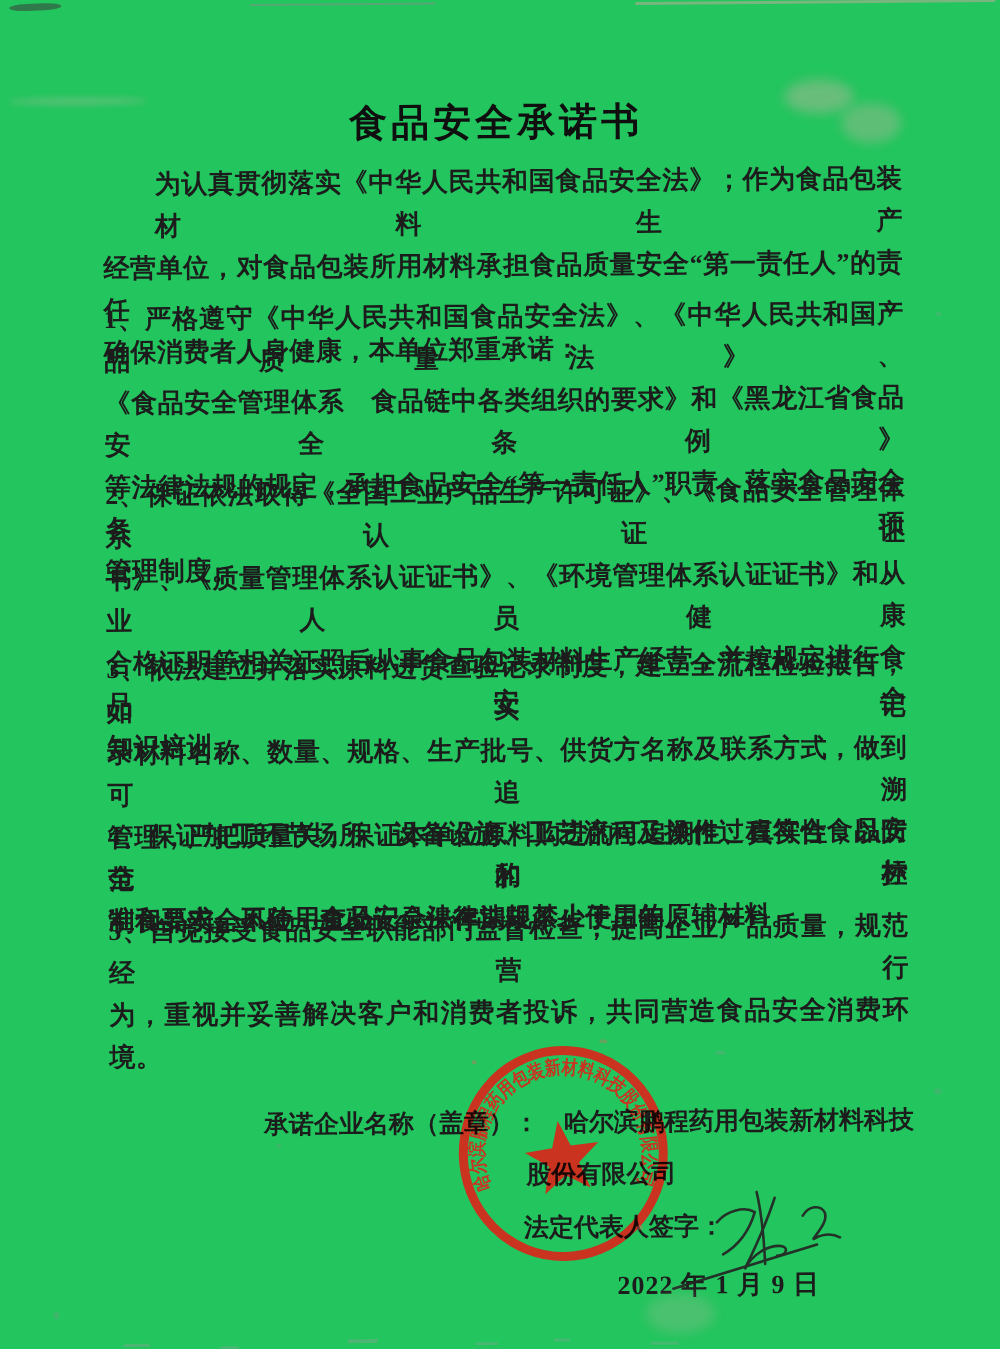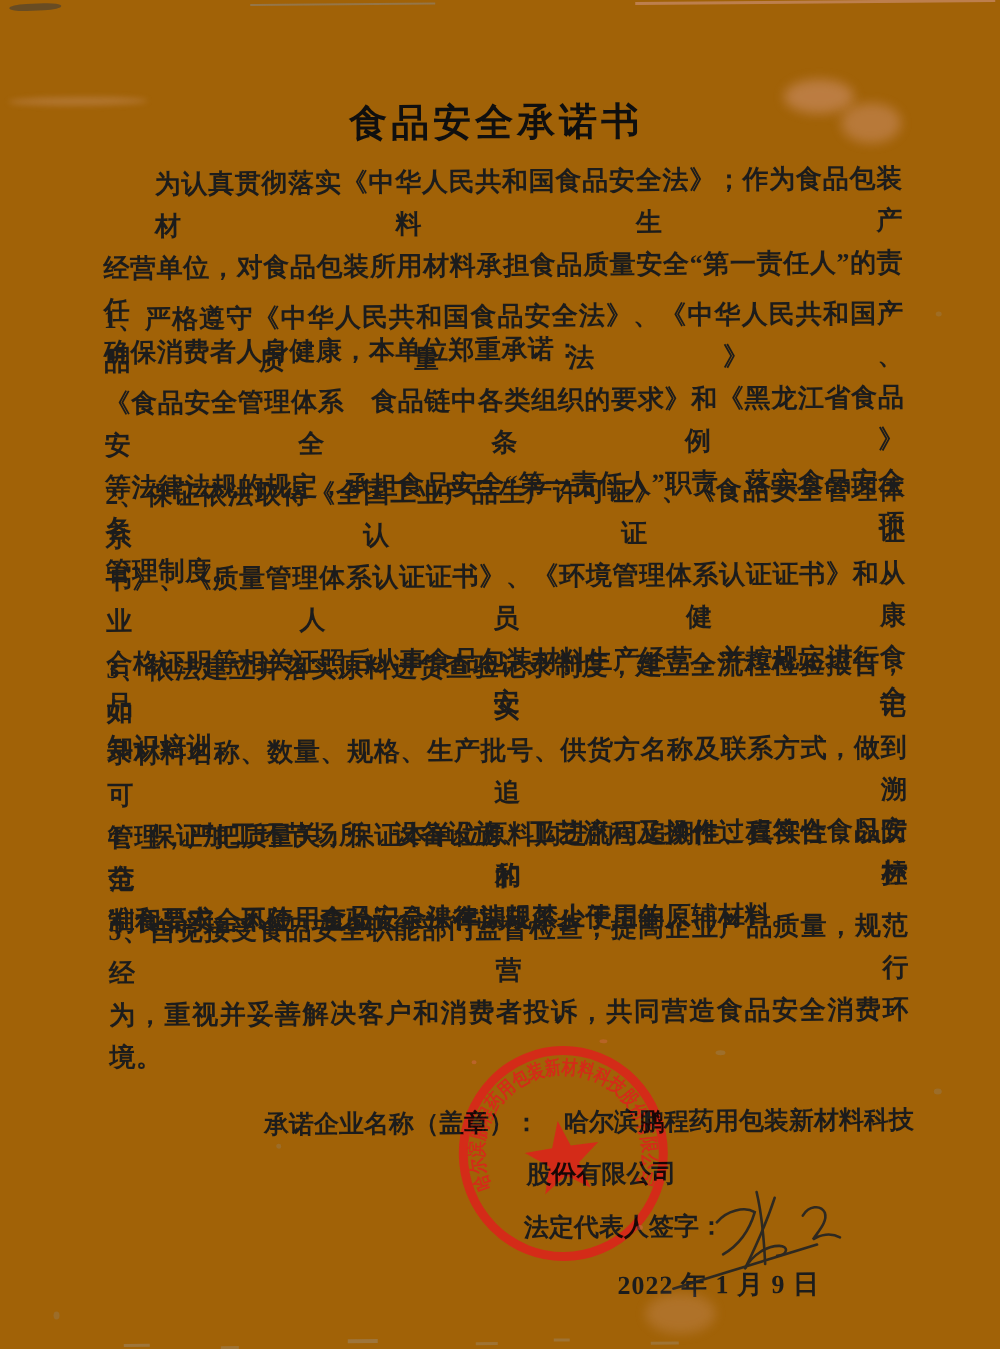--- a/index.html
+++ b/index.html
@@ -1,18 +1,18 @@
 <!DOCTYPE html>
 <html><head>
 <meta charset="utf-8">
 <style>
   html,body { margin:0; padding:0; background:#e9e9e9; }
   .page {
     position:relative; width:1000px; height:1349px; margin:0 auto;
-    background:#a16207; overflow:hidden;
+    background:#22c55e; overflow:hidden;
     font-family:"Liberation Serif","DejaVu Serif",serif;
     color:#1c1c1c;
   }
   .tilt { position:absolute; left:0; top:0; width:1000px; height:1349px;
           transform:rotate(-0.45deg); transform-origin:50% 45%; }
 
   .doc-title {
     position:absolute; top:97px; left:0; width:1000px; text-align:center;
     font-family:"Liberation Sans","DejaVu Sans",sans-serif;
     font-weight:700; font-size:38px; letter-spacing:4px; color:#0f0f0f;

